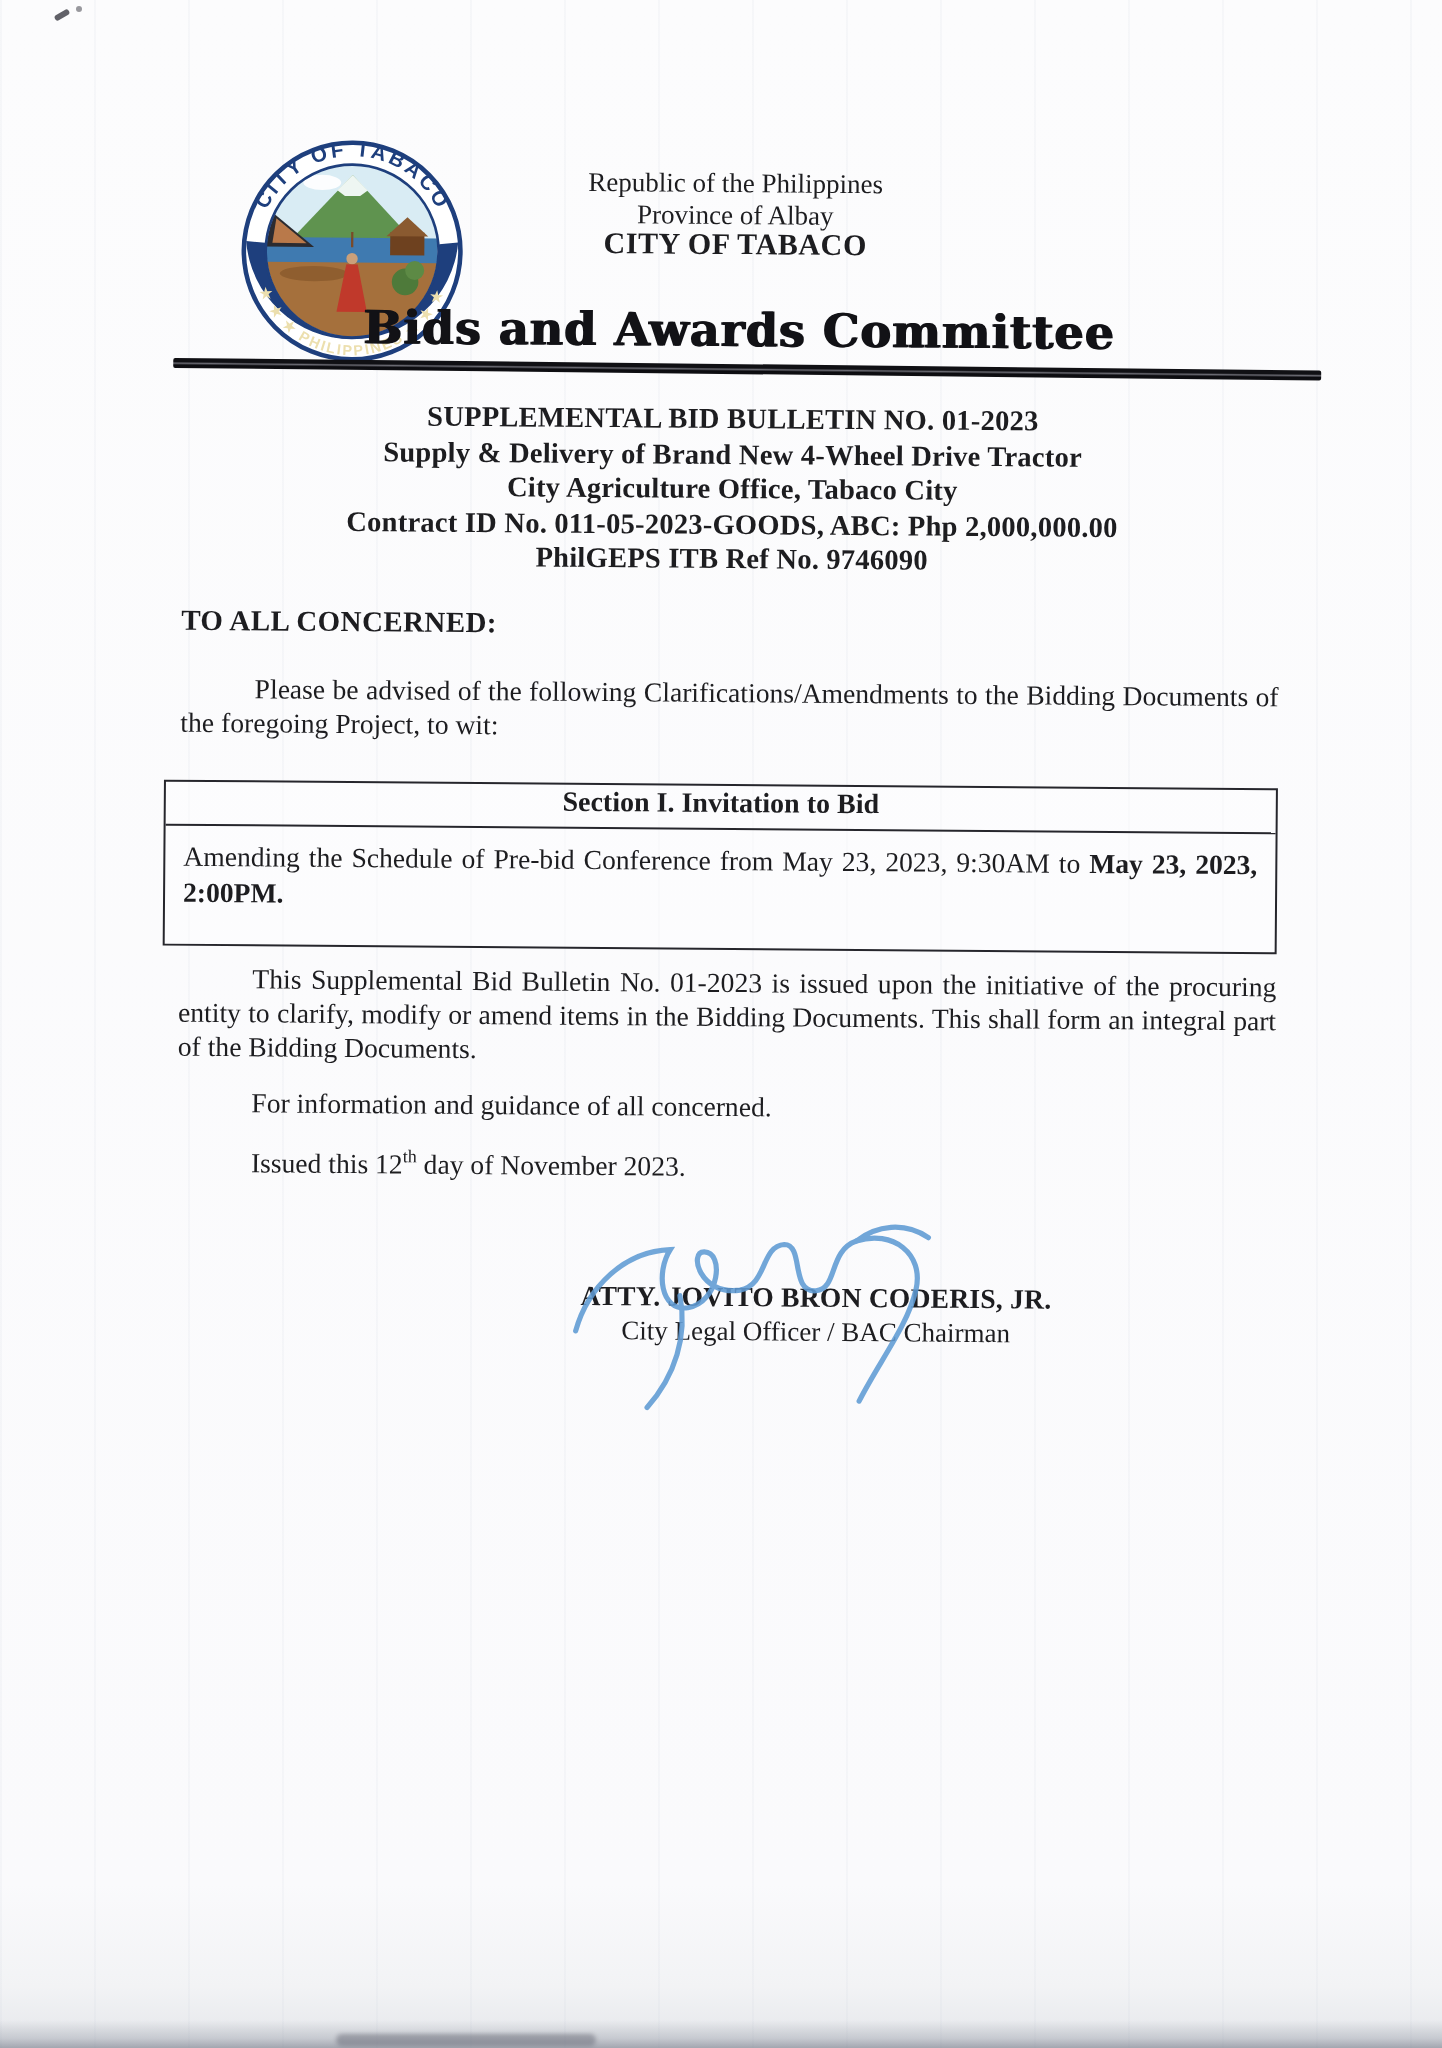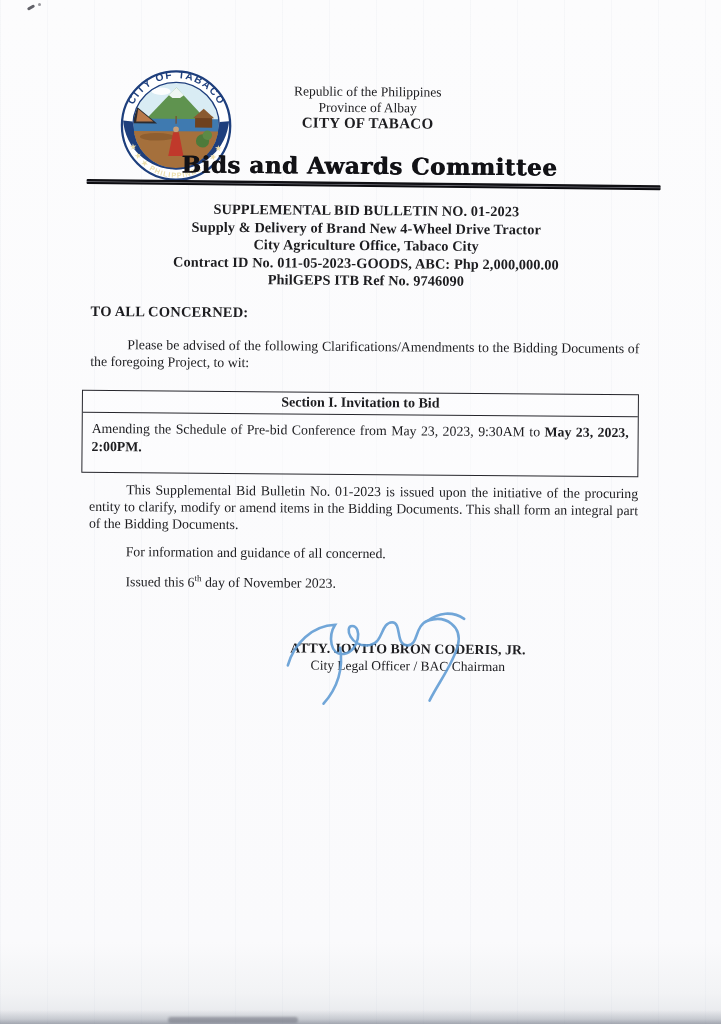--- a/index.html
+++ b/index.html
@@ -139,21 +139,21 @@
 
     <div class="section-box">
       <div class="hdr">Section I. Invitation to Bid</div>
       <div class="bod"><span>Amending the Schedule of Pre-bid Conference from May 23, 2023, 9:30AM to </span><span class="bold">May 23, 2023, 2:00PM.</span></div>
     </div>
 
     <div class="para indent p2">This Supplemental Bid Bulletin No. 01-2023 is issued upon the initiative of the procuring entity to clarify, modify or amend items in the Bidding Documents. This shall form an integral part of the Bidding Documents.</div>
 
     <div class="para p3">For information and guidance of all concerned.</div>
 
-    <div class="para p4"><span>Issued this 6</span><sup>th</sup><span> day of November 2023.</span></div>
+    <div class="para p4"><span>Issued this 12</span><sup>th</sup><span> day of November 2023.</span></div>
 
     <svg class="signature-svg" viewBox="0 0 250 110">
       <g fill="none" stroke="#5f9bd4" stroke-width="2.6" stroke-linecap="round" opacity="0.88">
         <path d="M 8 70 C 14 48, 32 30, 55 29 C 48 40, 50 60, 64 58 C 80 55, 82 30, 72 30 C 64 30, 70 52, 90 49 C 104 46, 100 27, 112 26 C 122 26, 115 50, 128 49 C 139 48, 134 29, 148 24 C 166 18, 182 30, 178 48 C 174 66, 160 84, 150 104"></path>
         <path d="M 60 52 C 64 72, 58 92, 44 108"></path>
         <path d="M 148 24 C 158 16, 172 14, 184 22"></path>
       </g>
     </svg>
 
     <div class="sig-block">

